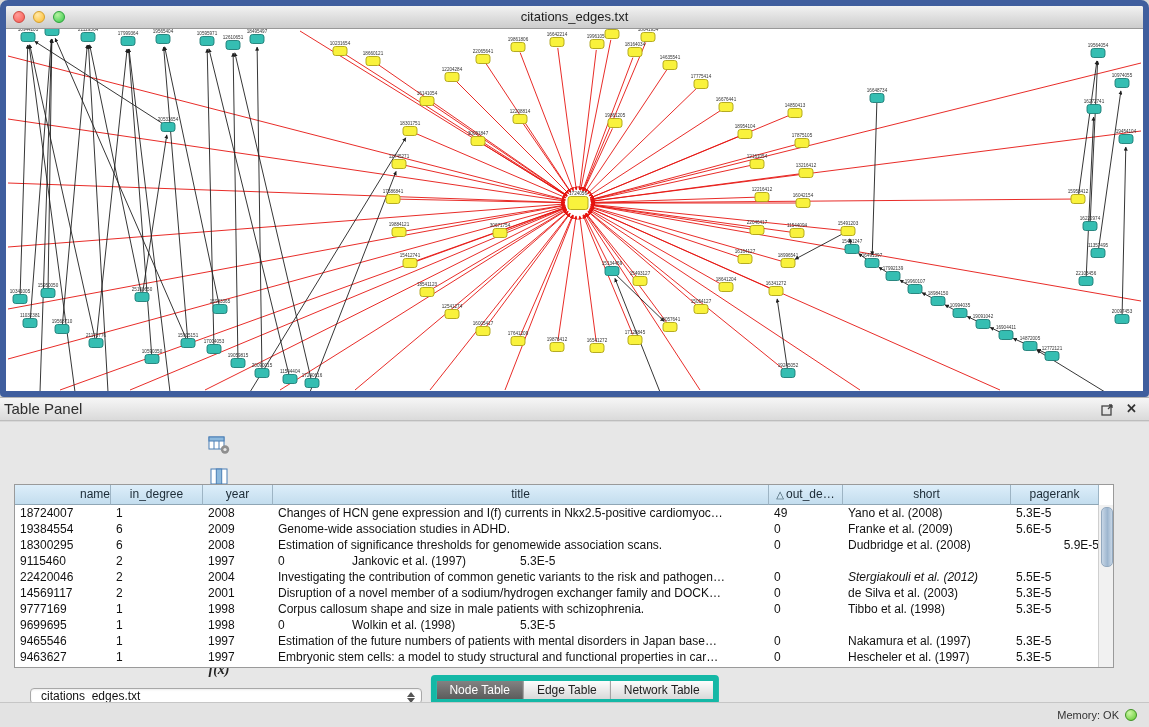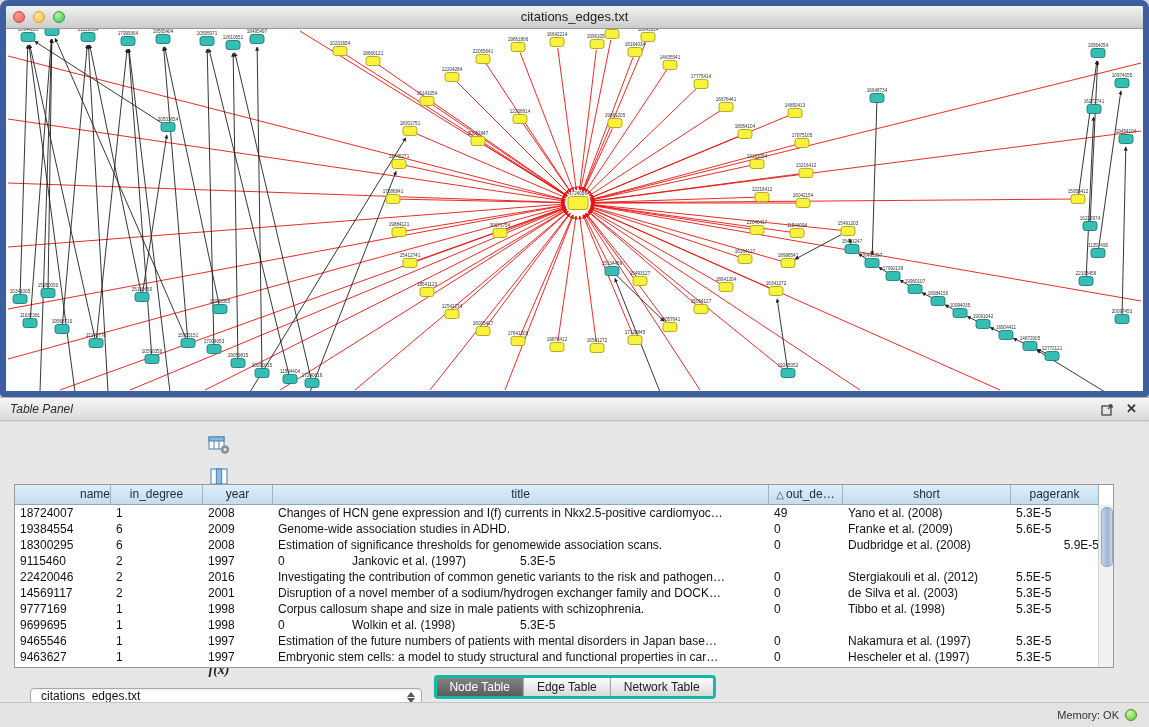--- a/index.html
+++ b/index.html
@@ -21,21 +21,21 @@
   #graph{display:block;}
 
   
   #splitter-dot{position:absolute;left:570px;top:398px;width:9px;height:4px;
     border-radius:2px;background:#a9a9a9;}
 
   
   #table-panel-header{position:absolute;left:0;top:397px;width:1149px;height:24px;
     background:linear-gradient(#f6f6f6,#dadada);border-top:1px solid #b5b5b5;
     border-bottom:1px solid #bdbdbd;box-sizing:border-box;}
-  .panel-title{font-size:12px;color:#2d2d2d;line-height:22px;padding-left:10px;font-style:italic;}
+  .panel-title{font-size:15px;color:#2d2d2d;line-height:22px;padding-left:4px;}
   .panel-icons{position:absolute;right:12px;top:4px;display:flex;gap:12px;align-items:center;}
   .close-x{font-size:13px;font-weight:bold;color:#333;line-height:14px;cursor:default;}
 
   #panel-body{position:absolute;left:0;top:422px;width:1149px;height:305px;background:#e7e7e7;}
 
   
   #toolbar{position:absolute;left:16px;top:12px;height:26px;display:flex;align-items:center;gap:10px;flex-direction:column;}
   .tool-btn{width:26px;height:24px;display:flex;align-items:center;justify-content:center;}
   .tool-btn.disabled{opacity:.45;}
   .fx{font-family:"Liberation Serif",serif;font-style:italic;font-weight:bold;font-size:14px;color:#222;}
@@ -60,21 +60,21 @@
   .tr{display:flex;height:16px;}
   .td{box-sizing:border-box;height:16px;line-height:16px;font-size:12px;color:#111;
     padding-left:5px;white-space:nowrap;overflow:hidden;}
   #vscroll{position:absolute;right:0;top:20px;bottom:0;width:15px;background:#f1f1f1;
     border-left:1px solid #cfcfcf;box-sizing:border-box;}
   #vthumb{position:absolute;left:2px;top:2px;width:10px;height:58px;border-radius:5px;
     background:linear-gradient(90deg,#c7d6e6,#9db6cf 55%,#c7d6e6);border:1px solid #93a9bf;}
 
   
   #tabs{position:absolute;left:50%;top:253px;transform:translateX(-50%);
-    display:inline-flex;border:3px solid #14b8a6;border-radius:4px;overflow:hidden;
+    display:inline-flex;border:6px solid #14b8a6;border-radius:4px;overflow:hidden;
     box-shadow:0 1px 0 rgba(255,255,255,.7);}
   .tab{padding:2px 13px;font-size:12px;color:#222;background:linear-gradient(#fdfdfd,#d9d9d9);
     border-right:1px solid #979797;cursor:default;white-space:nowrap;}
   .tab:last-child{border-right:none;text-align:right;}
   .tab.active{background:linear-gradient(#828282,#5c5c5c);color:#fff;}
 
   
   #status-bar{position:absolute;left:0;top:702px;width:1149px;height:25px;
     border-top:1px solid #c6c6c6;background:#e3e3e3;box-sizing:border-box;}
   #status-text{position:absolute;right:30px;top:6px;font-size:11px;color:#333;}
@@ -718,24 +718,24 @@
           <div class="td" style="width: 96px;">9115460</div>
           <div class="td" style="width: 92px;">2</div>
           <div class="td" style="width: 70px;">1997</div>
           <div class="td" style="width: 74px;">0</div>
           <div class="td" style="width: 168px;">Jankovic et al. (1997)</div>
           <div class="td" style="width: 88px;">5.3E-5</div>
         </div>
         <div class="tr">
           <div class="td" style="width: 96px;">22420046</div>
           <div class="td" style="width: 92px;">2</div>
-          <div class="td" style="width: 70px;">2016</div>
+          <div class="td" style="width: 70px;">2004</div>
           <div class="td" style="width: 496px;">Investigating the contribution of common genetic variants to the risk and pathogen…</div>
           <div class="td" style="width: 74px;">0</div>
-          <div class="td" style="width: 168px;">Stergiakouli et al. (2012)</div>
+          <div class="td" style="width: 168px; font-style: italic;">Stergiakouli et al. (2012)</div>
           <div class="td" style="width: 88px;">5.5E-5</div>
         </div>
         <div class="tr">
           <div class="td" style="width: 96px;">14569117</div>
           <div class="td" style="width: 92px;">2</div>
           <div class="td" style="width: 70px;">2001</div>
           <div class="td" style="width: 496px;">Disruption of a novel member of a sodium/hydrogen exchanger family and DOCK…</div>
           <div class="td" style="width: 74px;">0</div>
           <div class="td" style="width: 168px;">de Silva et al. (2003)</div>
           <div class="td" style="width: 88px;">5.3E-5</div>

